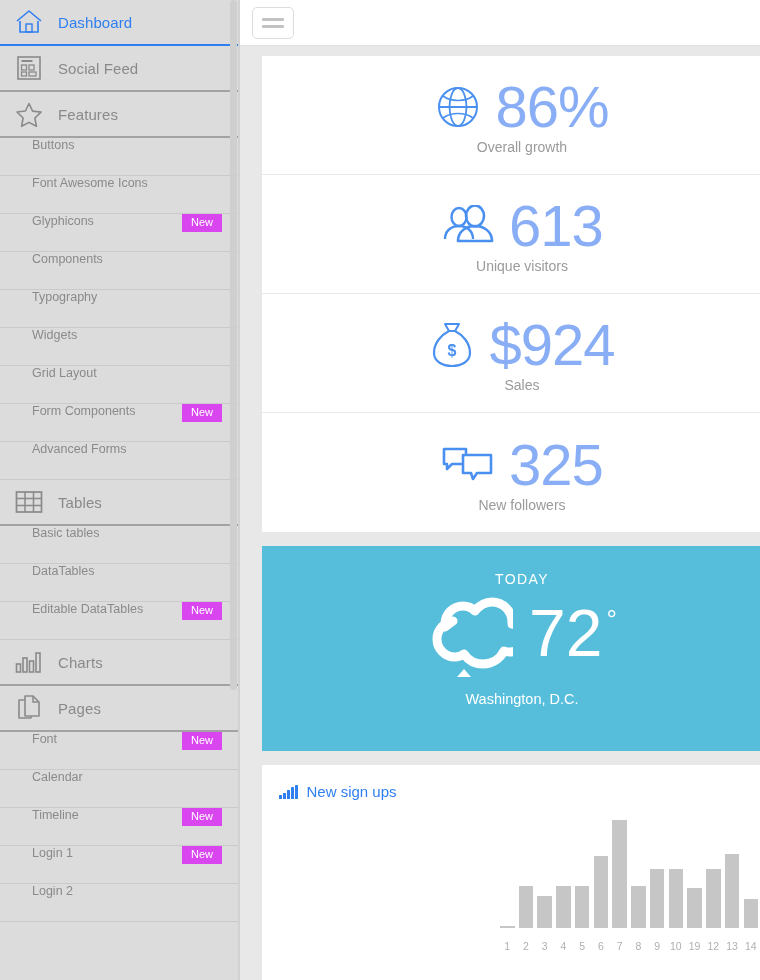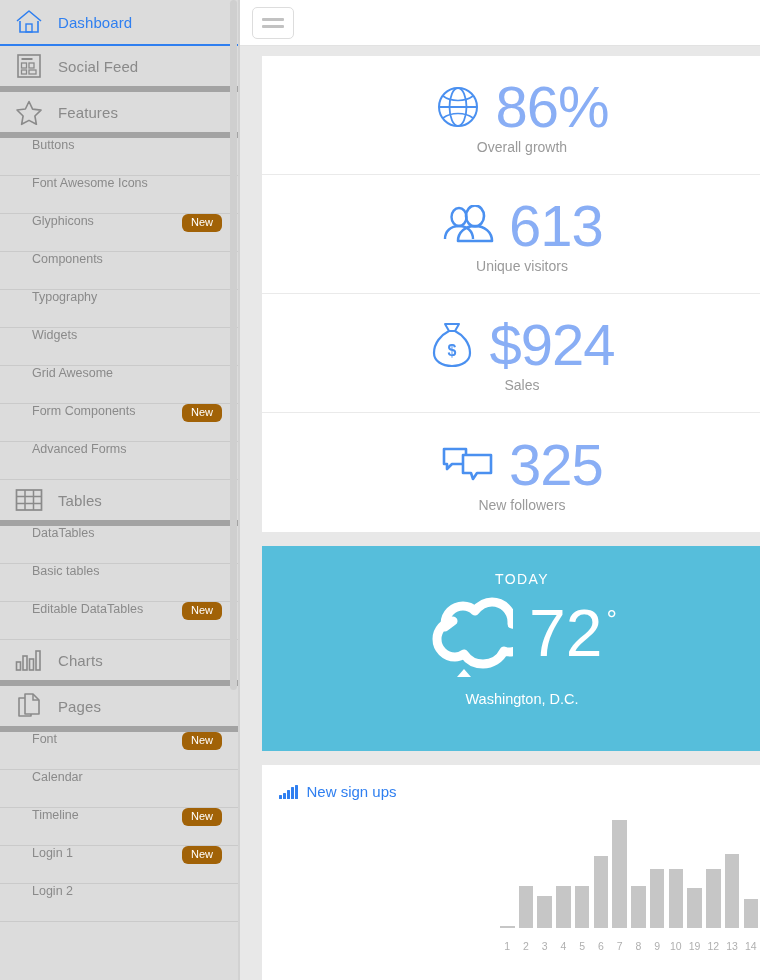--- a/index.html
+++ b/index.html
@@ -18,21 +18,21 @@
     flex: 0 0 240px;
     position: relative;
     overflow: hidden;
   }
   .nav-list { list-style: none; }
 
   .nav-main {
     display: flex; align-items: center;
     height: 46px;
     padding: 0 14px;
-    border-bottom: 6px solid #a3a3a3;
+    border-bottom: 2px solid #a3a3a3;
     color: #8a8a8a;
     font-size: 15px;
     background: #dcdcdc;
     cursor: pointer;
   }
   .nav-main.active {
     color: #2f7ff0;
     border-bottom: 2px solid #2f7ff0;
     height: 46px;
     text-align: center;
@@ -52,26 +52,26 @@
     padding: 0 14px 0 32px;
     border-bottom: 1px solid #cacaca;
     color: #8a8a8a;
     font-size: 12.5px;
     background: #dcdcdc;
     cursor: pointer;
     position: relative;
   }
   .nav-sub .lbl { flex: 1; }
   .badge-new {
-    background: #a16207;
+    background: #d946ef;
     color: #ffffff;
     font-size: 11px;
     padding: 3px 9px 4px;
     line-height: 1;
-    border-radius: 6px;
+    border-radius: 0;
     margin-right: 4px;
   }
   .sb-track {
     position: absolute; top: 0; right: 3px;
     width: 7px; height: 980px;
     background: transparent;
   }
   .sb-thumb {
     position: absolute; top: 0; left: 0;
     width: 7px; height: 690px;
@@ -260,21 +260,21 @@
         <li class="nav-sub">
           <span class="lbl">Components</span>
         </li>
         <li class="nav-sub">
           <span class="lbl">Typography</span>
         </li>
         <li class="nav-sub">
           <span class="lbl">Widgets</span>
         </li>
         <li class="nav-sub">
-          <span class="lbl">Grid Awesome</span>
+          <span class="lbl">Grid Layout</span>
         </li>
         <li class="nav-sub">
           <span class="lbl">Form Components</span>
           <span class="badge-new">New</span>
         </li>
         <li class="nav-sub">
           <span class="lbl">Advanced Forms</span>
         </li>
         <li class="nav-main">
           <span class="ico">
@@ -282,24 +282,24 @@
               <rect x="1.5" y="2" width="25" height="20" fill="none" stroke="#8a8a8a" stroke-width="1.7"></rect>
               <line x1="1.5" y1="8.5" x2="26.5" y2="8.5" stroke="#8a8a8a" stroke-width="1.5"></line>
               <line x1="1.5" y1="15.5" x2="26.5" y2="15.5" stroke="#8a8a8a" stroke-width="1.5"></line>
               <line x1="10" y1="2" x2="10" y2="22" stroke="#8a8a8a" stroke-width="1.5"></line>
               <line x1="18.5" y1="2" x2="18.5" y2="22" stroke="#8a8a8a" stroke-width="1.5"></line>
             </svg>
           </span>
           <span class="lbl">Tables</span>
         </li>
         <li class="nav-sub">
+          <span class="lbl">Basic tables</span>
+        </li>
+        <li class="nav-sub">
           <span class="lbl">DataTables</span>
-        </li>
-        <li class="nav-sub">
-          <span class="lbl">Basic tables</span>
         </li>
         <li class="nav-sub">
           <span class="lbl">Editable DataTables</span>
           <span class="badge-new">New</span>
         </li>
         <li class="nav-main">
           <span class="ico">
             <svg width="28" height="22" viewBox="0 0 28 22">
               <rect x="1.5" y="13" width="4" height="8" fill="none" stroke="#8a8a8a" stroke-width="1.6"></rect>
               <rect x="8" y="7" width="4" height="14" fill="none" stroke="#8a8a8a" stroke-width="1.6"></rect>

